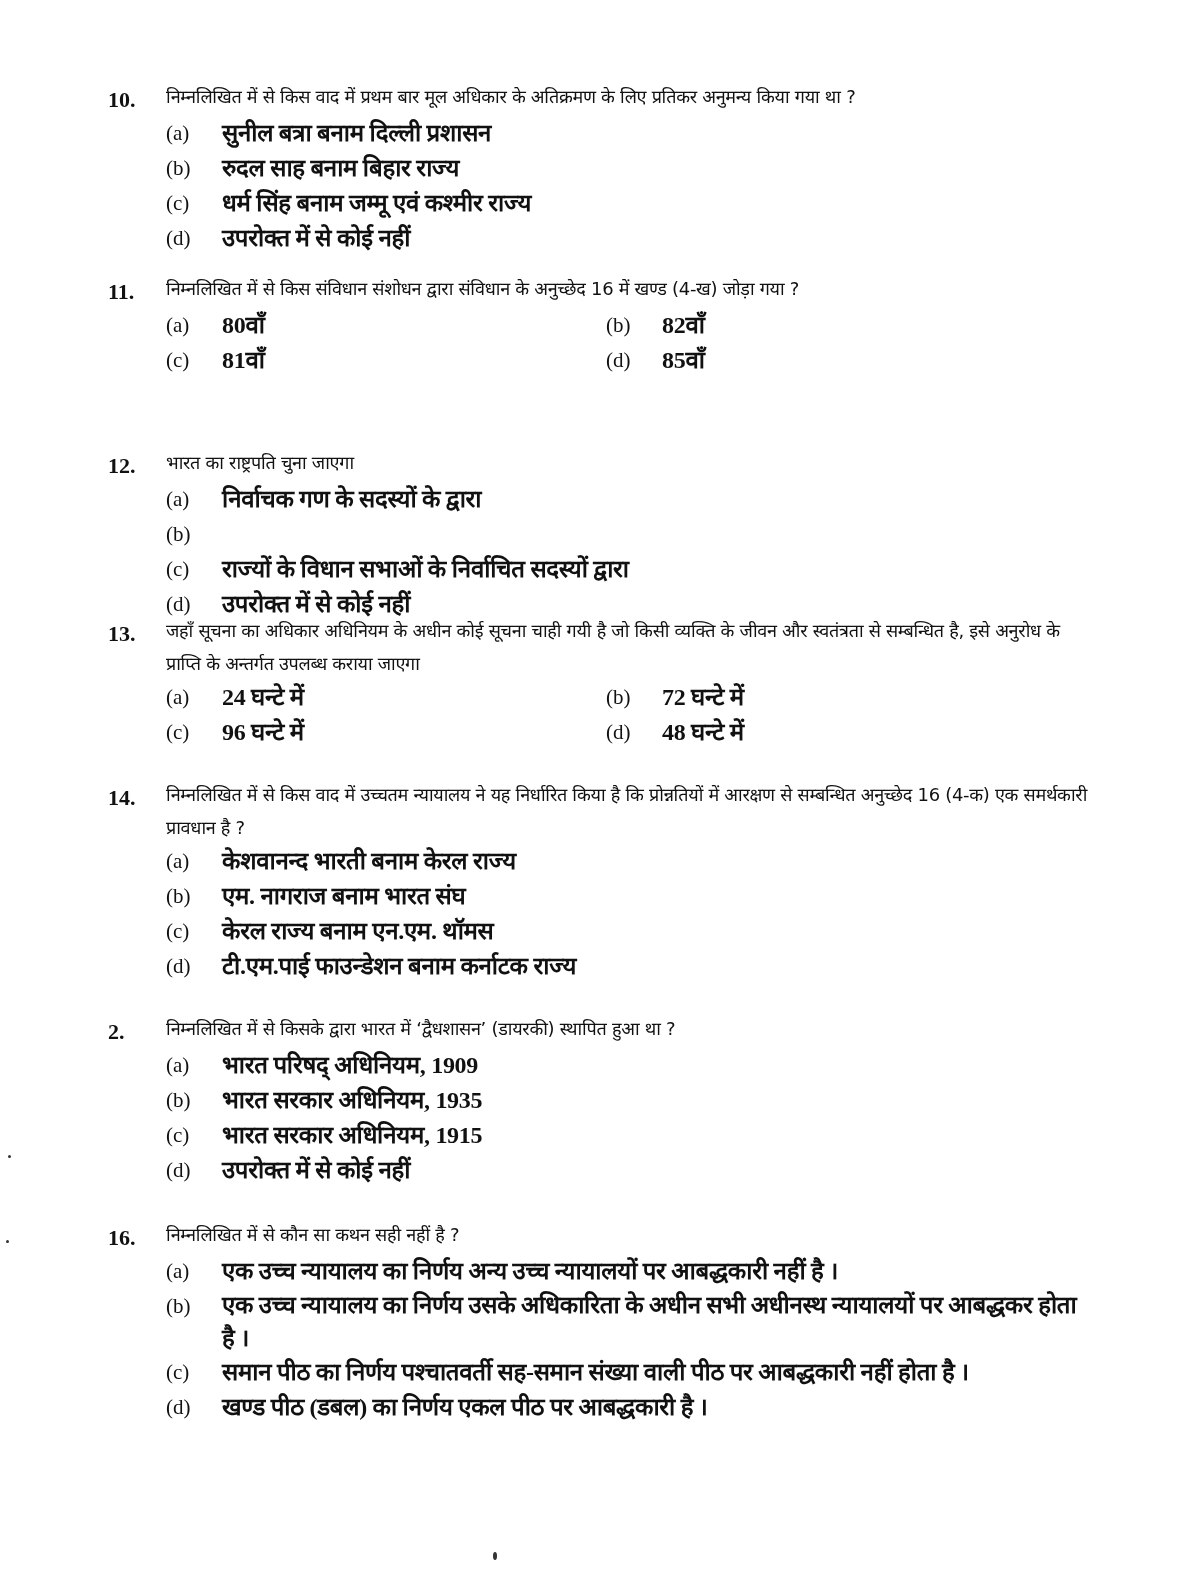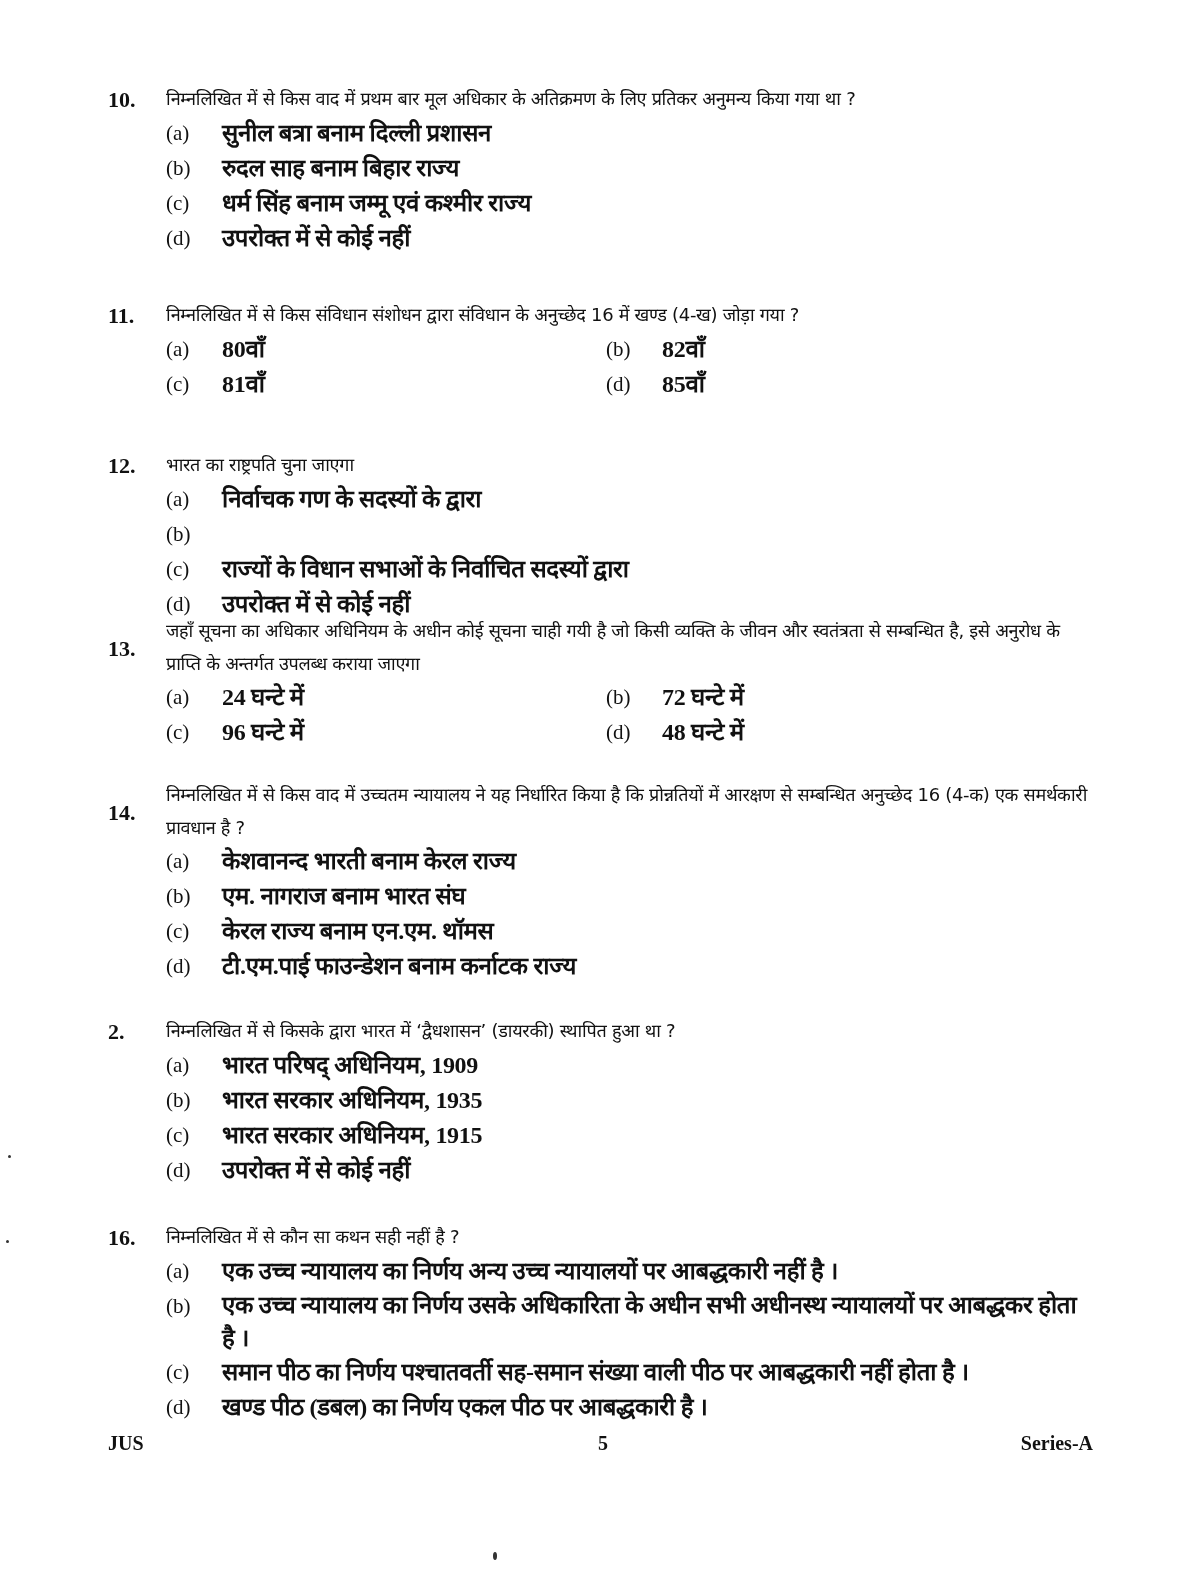--- a/index.html
+++ b/index.html
@@ -3,21 +3,21 @@
   <meta charset="utf-8">
   <style>
     html, body { margin: 0; padding: 0; background: #ffffff; }
     body {
       width: 1177px; height: 1582px; position: relative; overflow: hidden;
       font-family: "Liberation Serif", "DejaVu Serif", serif;
       color: #111111;
     }
     .page { position: absolute; left: 0; top: 0; width: 1177px; height: 1582px; }
     .q { position: absolute; left: 108px; width: 985px; }
-    .q-head { display: flex; align-items: center; }
+    .q-head { display: flex; align-items: flex-start; }
     .q-num {
       width: 58px; flex: 0 0 58px; font-weight: bold; font-size: 22px;
       line-height: 32px; padding-top: 4px;
     }
     .q-text {
       font-family: "DejaVu Sans", sans-serif; font-size: 18px; line-height: 33px;
       font-weight: normal; letter-spacing: -0.3px;
     }
     .opts { margin-left: 58px; }
     .opt { display: flex; align-items: flex-start; height: 35px; }
@@ -60,21 +60,21 @@
           <span class="opt-label">(c)</span>
           <span class="opt-text">धर्म सिंह बनाम जम्मू एवं कश्मीर राज्य</span>
         </div>
       <div class="opt">
           <span class="opt-label">(d)</span>
           <span class="opt-text">उपरोक्त में से कोई नहीं</span>
         </div>
     </div>
   </div>
 
-  <div class="q" style="top:296px;">
+  <div class="q" style="top:272px;">
     <div class="q-head">
       <span class="q-num">11.</span>
       <span class="q-text">निम्नलिखित में से किस संविधान संशोधन द्वारा संविधान के अनुच्छेद 16 में खण्ड (4-ख) जोड़ा गया ?</span>
     </div>
     <div class="opts grid2">
       <div class="opt">
           <span class="opt-label">(a)</span>
           <span class="opt-text">80वाँ</span>
         </div>
       <div class="opt">
@@ -209,22 +209,17 @@
           <span class="opt-label">(c)</span>
           <span class="opt-text">समान पीठ का निर्णय पश्चातवर्ती सह-समान संख्या वाली पीठ पर आबद्धकारी नहीं होता है ।</span>
         </div>
       <div class="opt">
           <span class="opt-label">(d)</span>
           <span class="opt-text">खण्ड पीठ (डबल) का निर्णय एकल पीठ पर आबद्धकारी है ।</span>
         </div>
     </div>
   </div>
 
-  <div class="footer">
-    <span class="left">JUS</span>
-    <span class="center">5</span>
-    <span class="right">Series-A</span>
-  </div>
 
   <span class="speck" style="left:8px; top:1155px;"></span>
   <span class="speck" style="left:6px; top:1240px;"></span>
   <span class="speck" style="left:493px; top:1552px; width:4px; height:8px;"></span>
 </div>
 
 </body></html>

